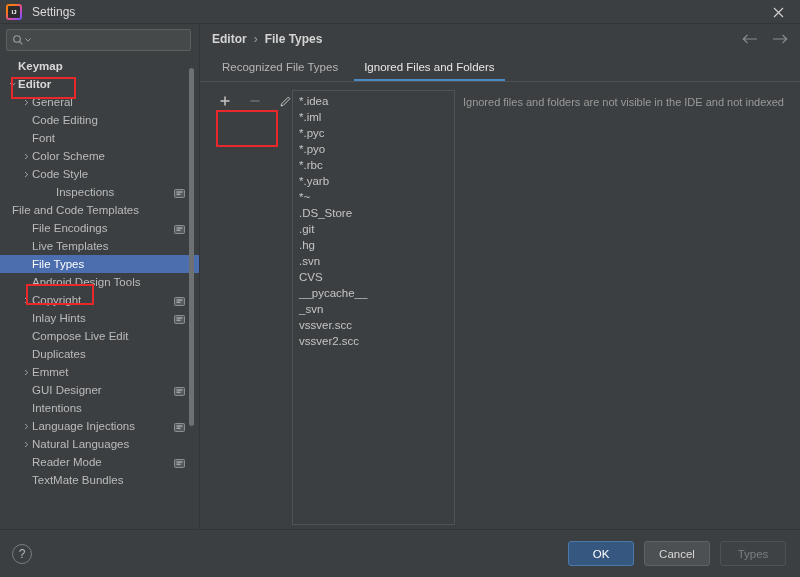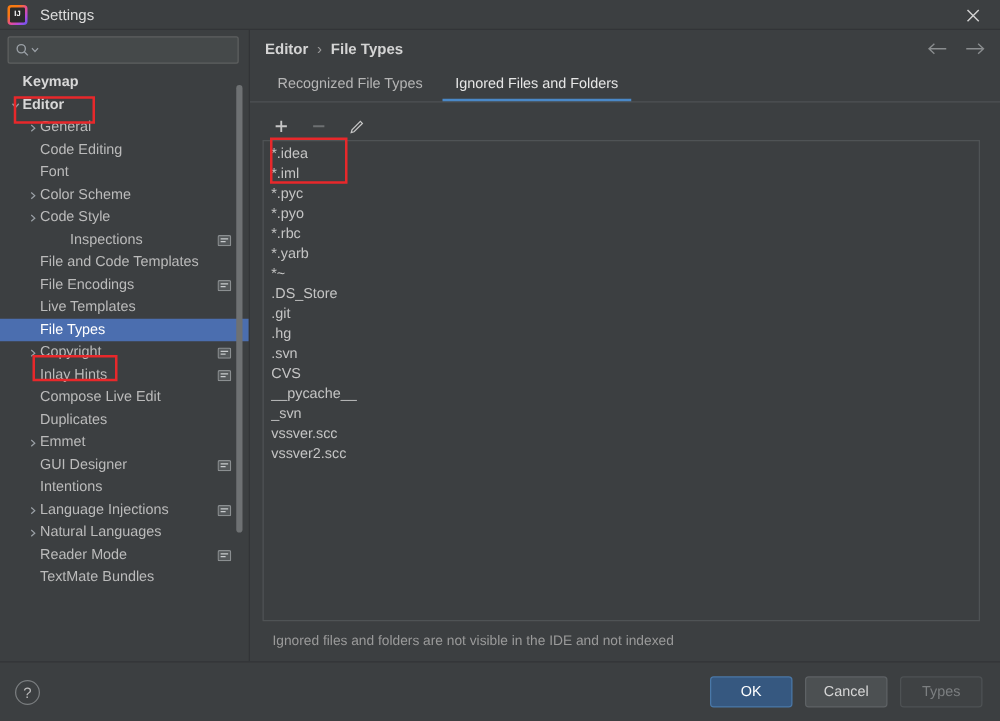--- a/index.html
+++ b/index.html
@@ -127,21 +127,21 @@
   }
   .tab {
     height: 26px; padding: 0 10px;
     display: flex; align-items: center;
     font-size: 11.5px; color: #b5b5b5;
     border-bottom: 2px solid transparent;
     margin-right: 6px;
   }
   .tab.active { color: #e6e6e6; border-bottom-color: #4a88c7; }
 
-  .content { flex: 1 1 auto; position: relative; padding: 8px 16px 0 10px; min-height:0; display:flex; flex-direction:column;}
+  .content { flex: 1 1 auto; position: relative; padding: 8px 16px 0 10px; min-height:0; display:flex; }
   .list-toolbar {
     height: 22px; flex: 0 0 22px;
     display: flex; align-items: center;
     padding-left: 8px; gap: 16px;
   }
   .tb-icon { width: 14px; height: 14px; display: flex; align-items:center; justify-content:center; }
   .list-panel {
     flex: 1 1 auto; min-height: 0;
     background: #3c3f41;
     border: 1px solid #4f5355;
@@ -276,39 +276,43 @@
             <span class="tree-label">Code Style</span>
           </div>
           <div class="tree-item" style=" gap: 44px;">
             <span class="arrow"></span>
             <span class="tree-label">Inspections</span>
             <span class="badge-icon"><svg width="11" height="9" viewBox="0 0 11 9">
                 <rect x="0.5" y="0.5" width="10" height="8" rx="1" stroke="#8b8f91" fill="#55595b"></rect>
                 <path d="M2.5 3 H8.5 M2.5 5.2 H6.5" stroke="#c8cbcd" stroke-width="1"></path>
               </svg></span>
           </div>
-          <div class="tree-item" style="padding-left: 20px;">
+          <div class="tree-item" style="">
             <span class="arrow"></span>
             <span class="tree-label">File and Code Templates</span>
           </div>
           <div class="tree-item" style="padding-left: 20px;">
             <span class="arrow"></span>
             <span class="tree-label">File Encodings</span>
             <span class="badge-icon"><svg width="11" height="9" viewBox="0 0 11 9">
                 <rect x="0.5" y="0.5" width="10" height="8" rx="1" stroke="#8b8f91" fill="#55595b"></rect>
                 <path d="M2.5 3 H8.5 M2.5 5.2 H6.5" stroke="#c8cbcd" stroke-width="1"></path>
               </svg></span>
           </div>
           <div class="tree-item" style="padding-left: 20px;">
             <span class="arrow"></span>
             <span class="tree-label">Live Templates</span>
           </div>
           <div class="tree-item sel" style="padding-left: 20px;">
             <span class="arrow"></span>
             <span class="tree-label">File Types</span>
+          </div>
+          <div class="tree-item" style="padding-left: 20px;">
+            <span class="arrow"></span>
+            <span class="tree-label">Android Design Tools</span>
           </div>
           <div class="tree-item" style="padding-left: 20px;">
             <span class="arrow">
               <svg width="7" height="7" viewBox="0 0 7 7">
                 <path d="M2 1 L4.8 3.5 L2 6" stroke="#9aa0a6" stroke-width="1" fill="none"></path>
               </svg>
             </span>
             <span class="tree-label">Copyright</span>
             <span class="badge-icon"><svg width="11" height="9" viewBox="0 0 11 9">
                 <rect x="0.5" y="0.5" width="10" height="8" rx="1" stroke="#8b8f91" fill="#55595b"></rect>

